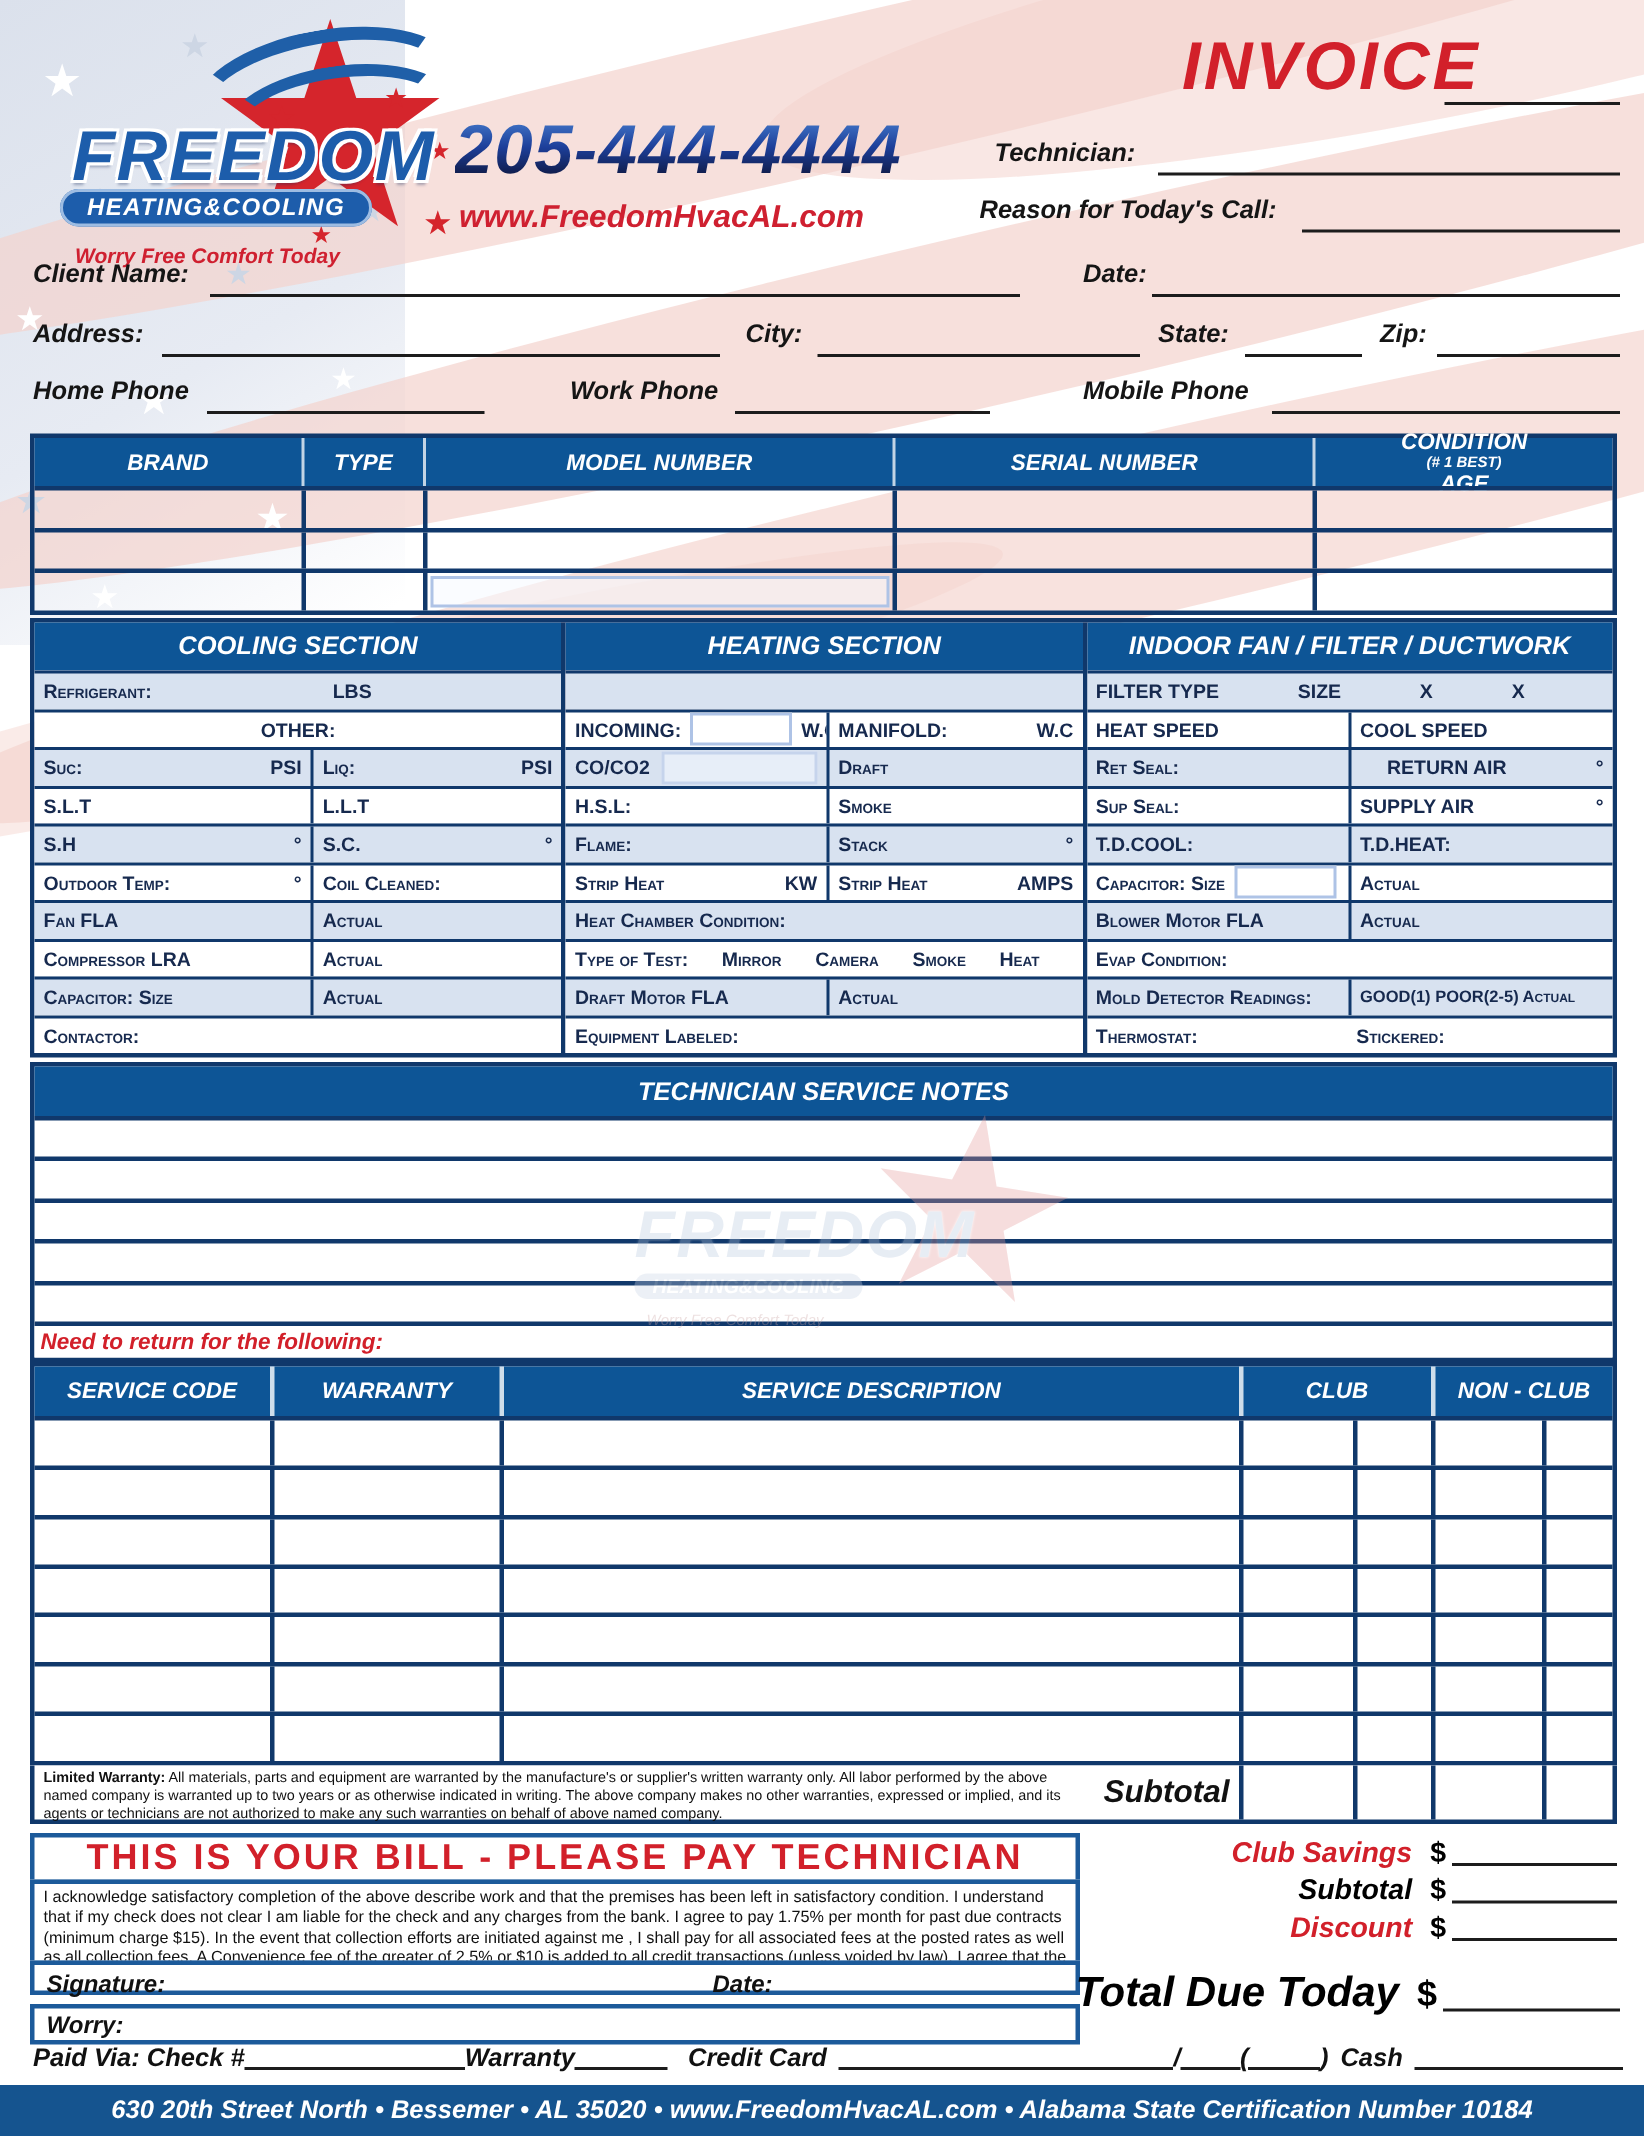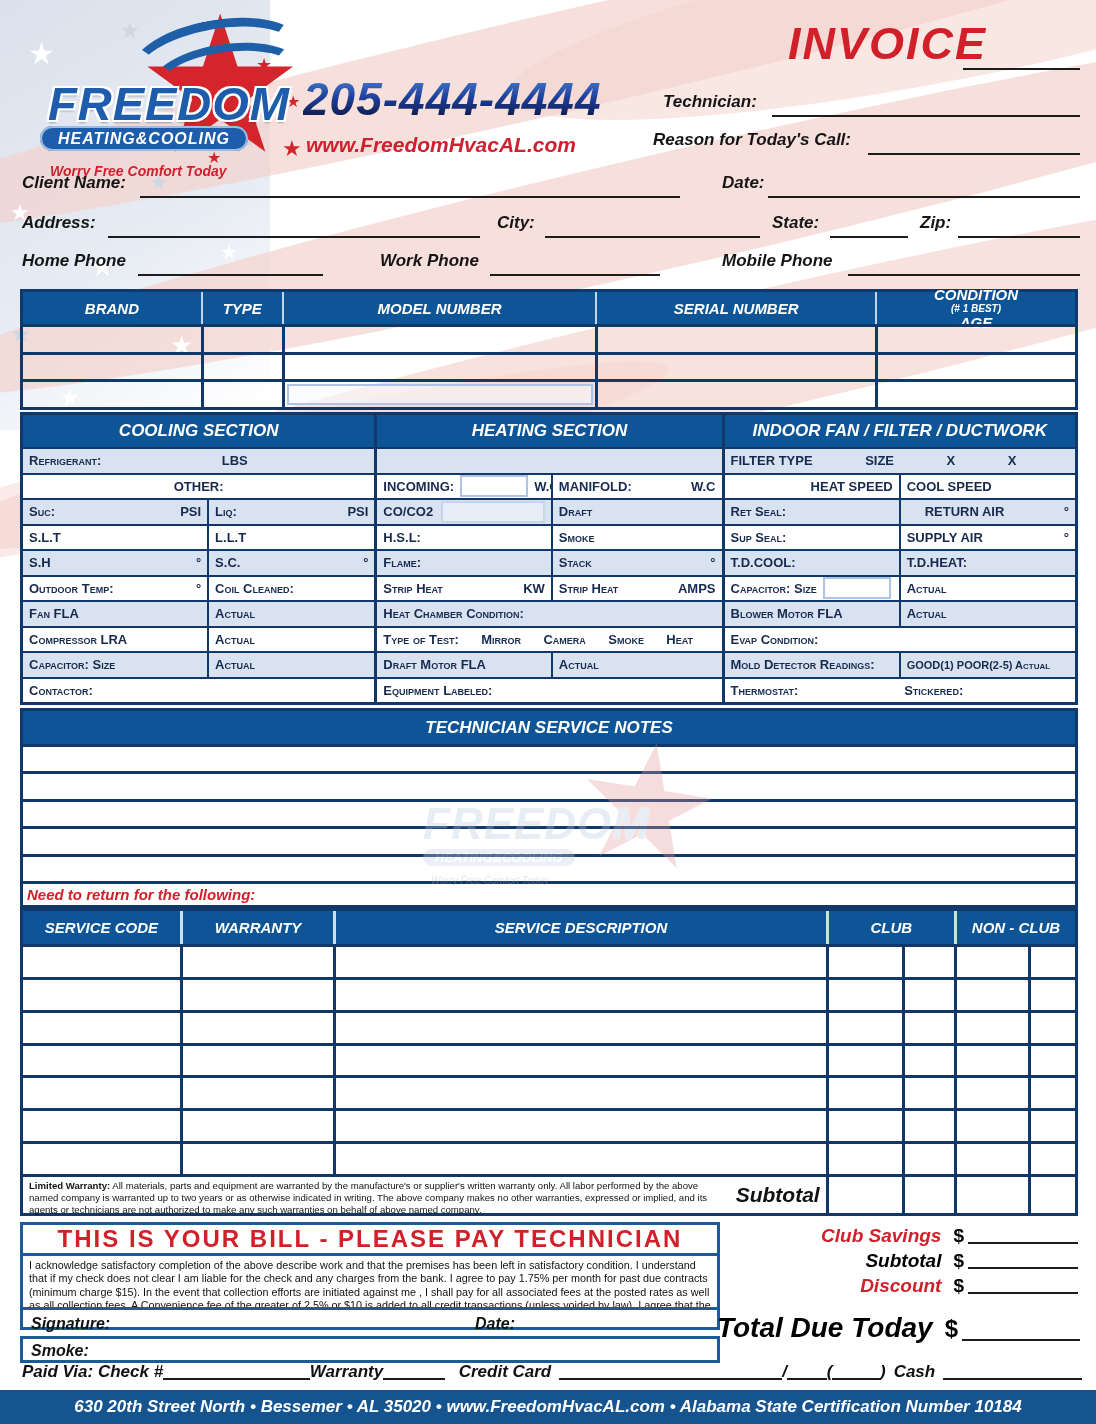--- a/index.html
+++ b/index.html
@@ -386,21 +386,21 @@
         <div class="srow shade">
           <div class="scell spread" style="width: 100%;">
             <span class="part">FILTER TYPE</span>
             <span class="part">SIZE</span>
             <span class="part">X</span>
             <span class="part">X</span>
             <span class="part"></span>
           </div>
         </div>
         <div class="srow">
-          <div class="scell" style="width: 49.7%; justify-content: flex-end;">
+          <div class="scell" style="width: 49.7%;">
             <span class="part">HEAT SPEED</span>
           </div>
           <div class="scell bl" style="width: 50.3%;">
             <span class="part">COOL SPEED</span>
           </div>
         </div>
         <div class="srow shade">
           <div class="scell" style="width: 49.7%;">
             <span class="part">Ret Seal:</span>
           </div>
@@ -576,21 +576,21 @@
     <div class="bill-head">THIS IS YOUR BILL - PLEASE PAY TECHNICIAN</div>
   </div>
   <div class="bbox z1" style="left:20px;top:1253px;width:700px;height:57px;">
     <div class="ack">I acknowledge satisfactory completion of the above describe work and that the premises has been left in satisfactory condition. I understand that if my check does not clear I am liable for the check and any charges from the bank. I agree to pay 1.75% per month for past due contracts (minimum charge $15). In the event that collection efforts are initiated against me , I shall pay for all associated fees at the posted rates as well as all collection fees. A Convenience fee of the greater of 2.5% or $10 is added to all credit  transactions (unless voided by law).  I agree that the amount set forth in the space marked "Total due Today" is the total price I agreed to pay.</div>
   </div>
   <div class="bbox z1" style="left:20px;top:1307px;width:700px;height:23px;">
     <span class="boxlbl abs" style="left:8px;top:5px;">Signature:</span>
     <span class="boxlbl abs" style="left:452px;top:5px;">Date:</span>
   </div>
   <div class="bbox z1" style="left:20px;top:1336px;width:700px;height:27px;">
-    <span class="boxlbl abs" style="left:8px;top:3px;">Smoke:</span>
+    <span class="boxlbl abs" style="left:8px;top:3px;">Worry:</span>
   </div>
 
   <div class="payrow z1" style="left:22px;top:1362px;width:1060px;">
     <span class="pay-lbl">Paid Via: Check #</span>
     <span class="pay-line" style="width:148px;"></span>
     <span class="pay-lbl">Warranty</span>
     <span class="pay-line" style="width:62px;"></span>
     <span class="pay-lbl" style="margin-left:14px;">Credit Card</span>
     <span class="pay-line" style="width:225px;margin-left:8px;"></span>
     <span class="pay-lbl">/</span>

